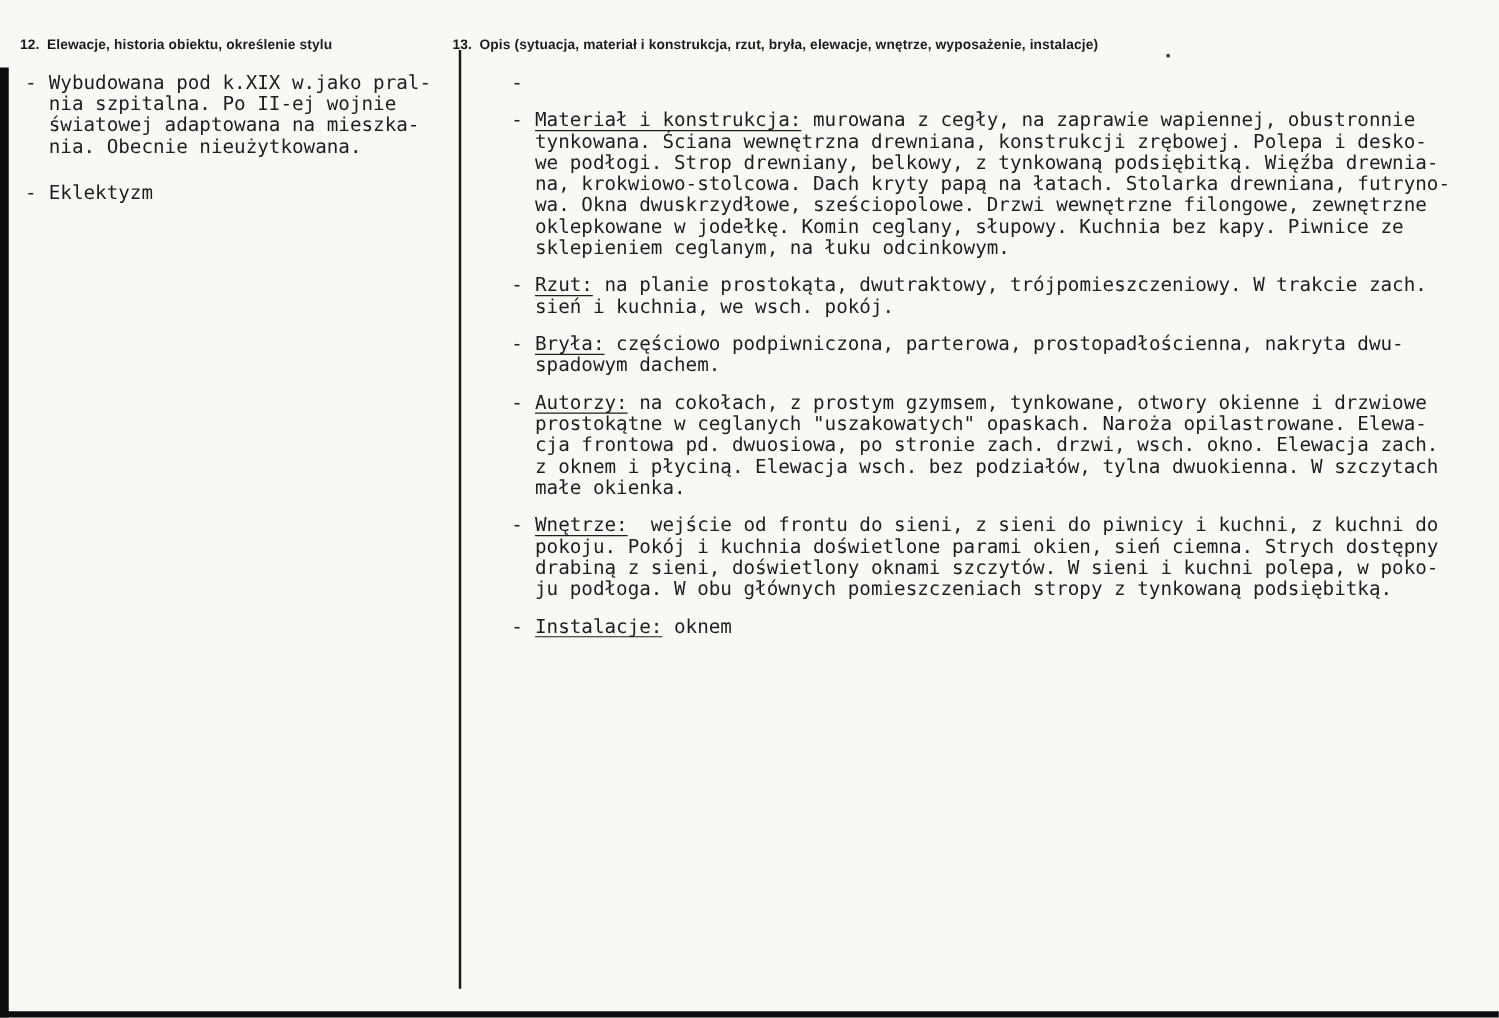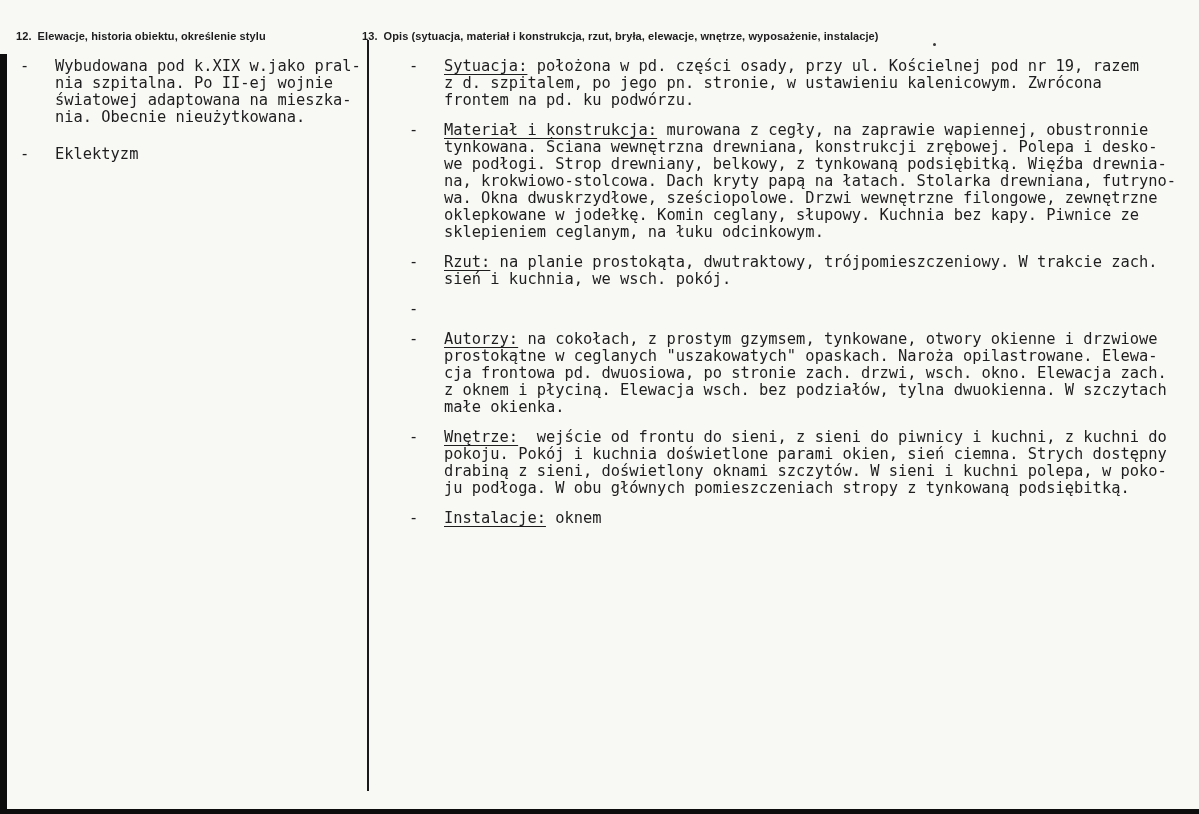--- a/index.html
+++ b/index.html
@@ -47,21 +47,21 @@
   #col-right { left:409px; top:58px; width:789px; }
   .entry {
     display:flex;
     font-size:15.4px;
     line-height:17px;
     margin-bottom:13px;
     color:#1e1e1e;
   }
   #col-left .entry { margin-bottom:20px; }
   .dash { flex:0 0 19px; width:19px; }
-  .entry-body { white-space:pre; overflow:hidden;margin-left:16px; }
+  .entry-body { white-space:pre; overflow:hidden; }
   .entry-label {
     text-decoration:underline;
     text-decoration-thickness:1.4px;
     text-underline-offset:3px;
   }
 </style>
 </head>
 <body>
 
 <div class="scan-edge-left"></div>
@@ -83,41 +83,40 @@
   </div>
   <div class="entry">
     <span class="dash">-</span>
     <div class="entry-body"><span>Eklektyzm</span></div>
   </div>
 </div>
 
 <div class="col" id="col-right">
   <div class="entry">
     <span class="dash">-</span>
-    <div class="entry-body"><span class="entry-label">Sytuacja:</span><span> położona w pd. części osady, przy ul. Kościelnej pod nr 19, razem
-z d. szpitalem, po jego pn. stronie, w ustawieniu kalenicowym. Zwrócona
-frontem na pd. ku podwórzu.</span></div>
   </div>
   <div class="entry">
     <span class="dash">-</span>
     <div class="entry-body"><span class="entry-label">Materiał i konstrukcja:</span><span> murowana z cegły, na zaprawie wapiennej, obustronnie
 tynkowana. Ściana wewnętrzna drewniana, konstrukcji zrębowej. Polepa i desko-
 we podłogi. Strop drewniany, belkowy, z tynkowaną podsiębitką. Więźba drewnia-
 na, krokwiowo-stolcowa. Dach kryty papą na łatach. Stolarka drewniana, futryno-
 wa. Okna dwuskrzydłowe, sześciopolowe. Drzwi wewnętrzne filongowe, zewnętrzne
 oklepkowane w jodełkę. Komin ceglany, słupowy. Kuchnia bez kapy. Piwnice ze
 sklepieniem ceglanym, na łuku odcinkowym.</span></div>
   </div>
   <div class="entry">
     <span class="dash">-</span>
     <div class="entry-body"><span class="entry-label">Rzut:</span><span> na planie prostokąta, dwutraktowy, trójpomieszczeniowy. W trakcie zach.
 sień i kuchnia, we wsch. pokój.</span></div>
   </div>
   <div class="entry">
     <span class="dash">-</span>
+    <div class="entry-body"><span class="entry-label">Bryła:</span><span> częściowo podpiwniczona, parterowa, prostopadłościenna, nakryta dwu-
+spadowym dachem.</span></div>
   </div>
   <div class="entry">
     <span class="dash">-</span>
     <div class="entry-body"><span class="entry-label">Autorzy:</span><span> na cokołach, z prostym gzymsem, tynkowane, otwory okienne i drzwiowe
 prostokątne w ceglanych "uszakowatych" opaskach. Naroża opilastrowane. Elewa-
 cja frontowa pd. dwuosiowa, po stronie zach. drzwi, wsch. okno. Elewacja zach.
 z oknem i płyciną. Elewacja wsch. bez podziałów, tylna dwuokienna. W szczytach
 małe okienka.</span></div>
   </div>
   <div class="entry">

